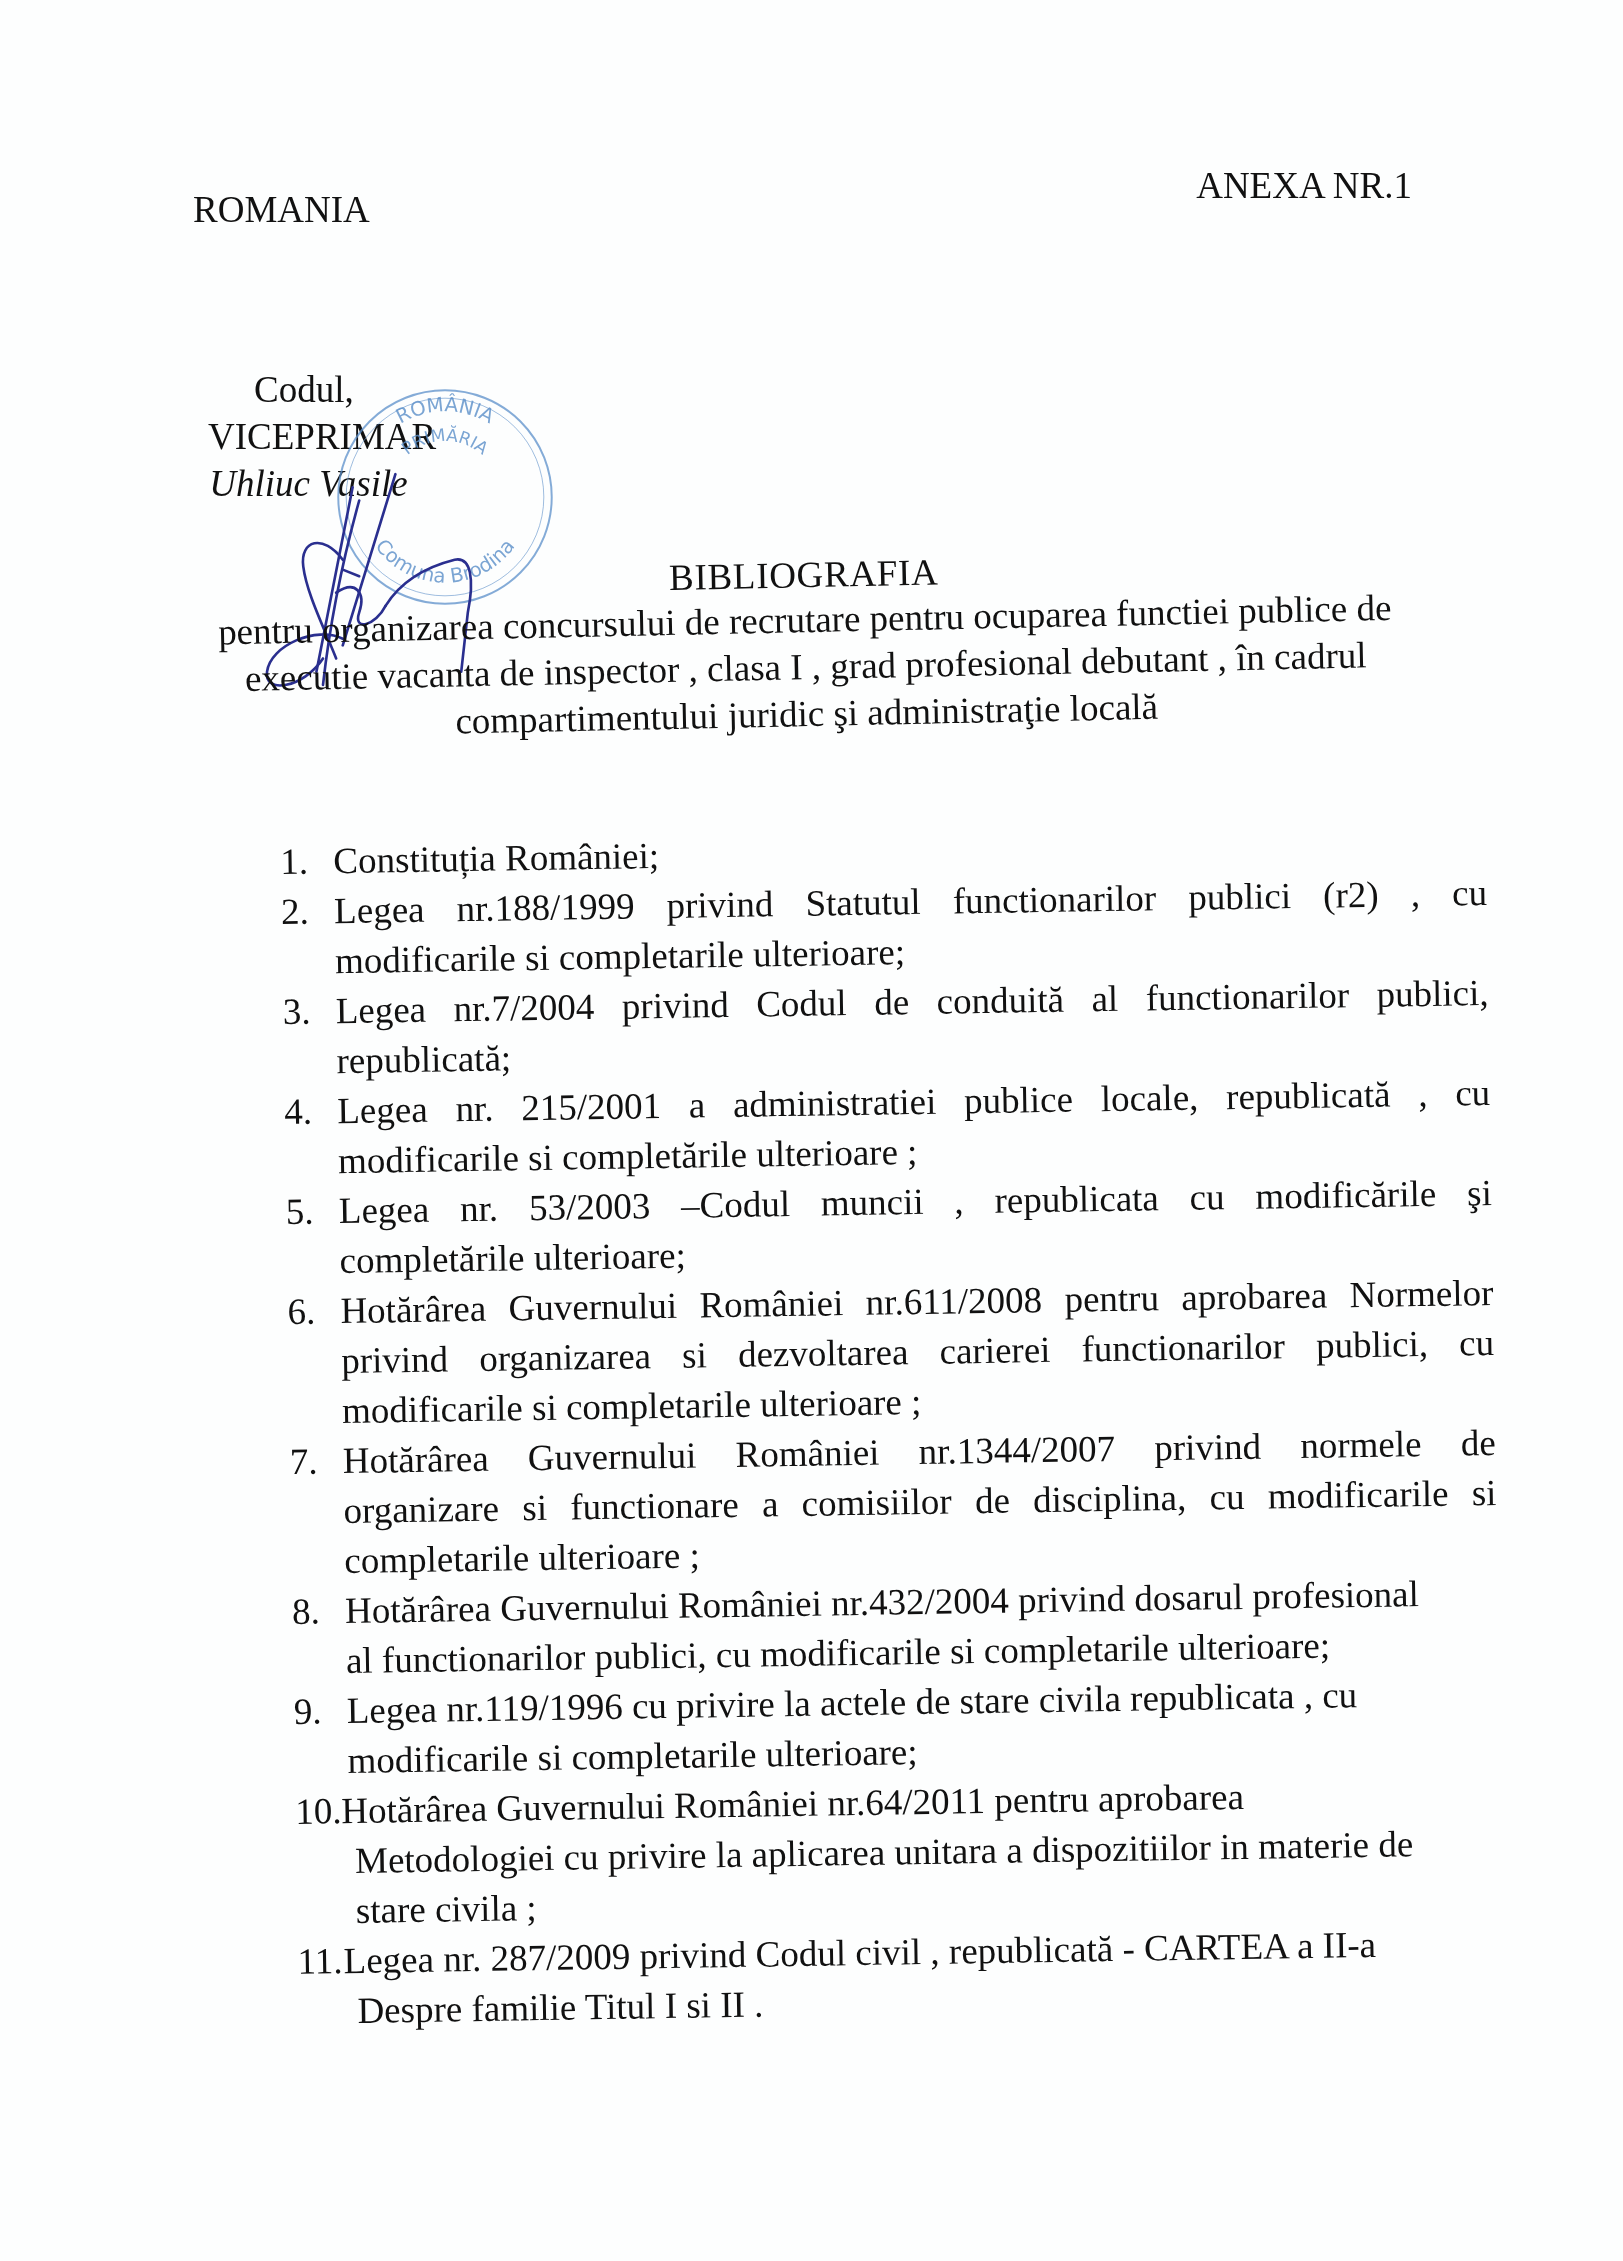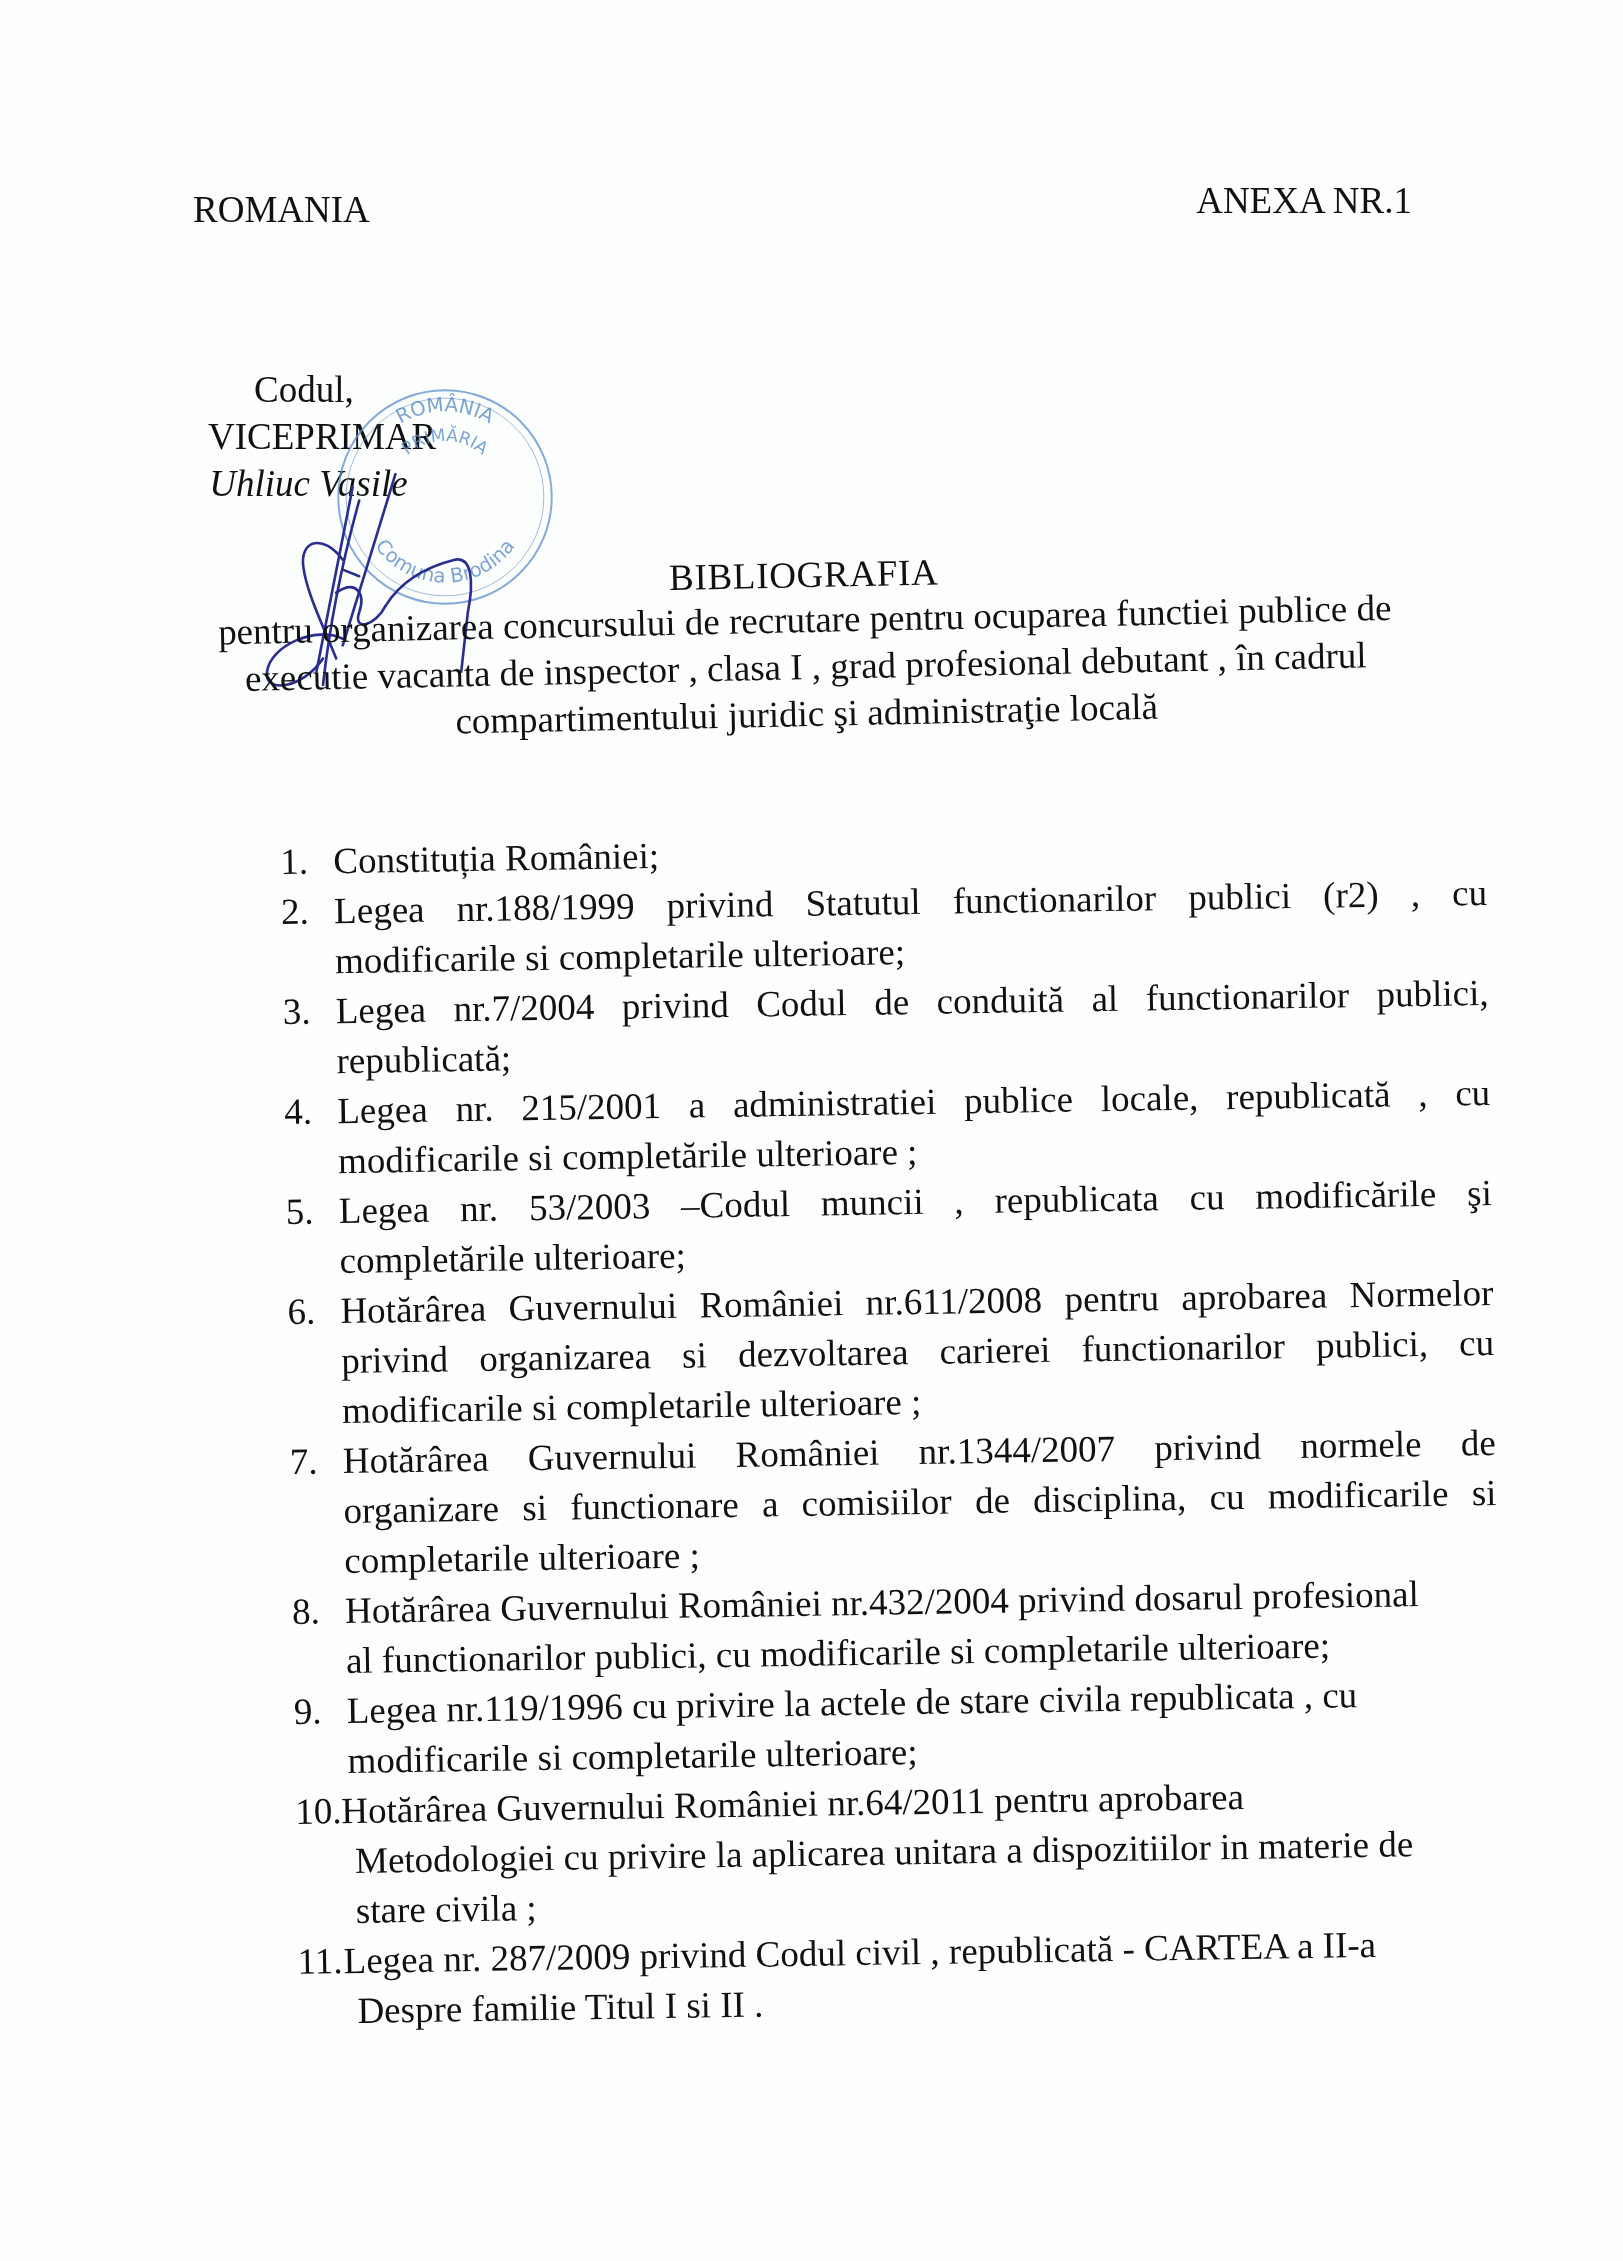--- a/index.html
+++ b/index.html
@@ -9,21 +9,21 @@
     position: relative;
     overflow: hidden;
     font-family: "Liberation Serif", "DejaVu Serif", serif;
     color: #111;
   }
   .page { position: absolute; inset: 0; }
   .t { position: absolute; white-space: nowrap; font-size: 38px; line-height: 1; }
   .hdr-left { left: 173px; top: 184px; font-size: 37px; line-height: 51px; }
   .hdr-left div { white-space: nowrap; }
   .hdr-left .indent { padding-left: 20px; }
-  .hdr-right { position: absolute; right: 211px; top: 176px; text-align: right; font-size: 37px; line-height: 49px; }
+  .hdr-right { position: absolute; right: 211px; top: 161px; text-align: right; font-size: 37px; line-height: 49px; }
   .hdr-right div { white-space: nowrap; }
   .approve { position: absolute; left: 208px; top: 366px; font-size: 37px; line-height: 47px; }
   .approve div { white-space: nowrap; }
   .approve .a1 { padding-left: 46px; }
   .approve .a3 { padding-left: 1.3px; font-style: italic; }
 
   .stamp { position: absolute; left: 333px; top: 385px; width: 224px; height: 224px; }
   .signature { position: absolute; left: 244px; top: 461px; width: 237px; height: 237px; }
 
   .title-block { position: absolute; left: 191px; top: 567px; width: 1225px; text-align: center; transform: rotate(-1.2deg); transform-origin: left top; }

